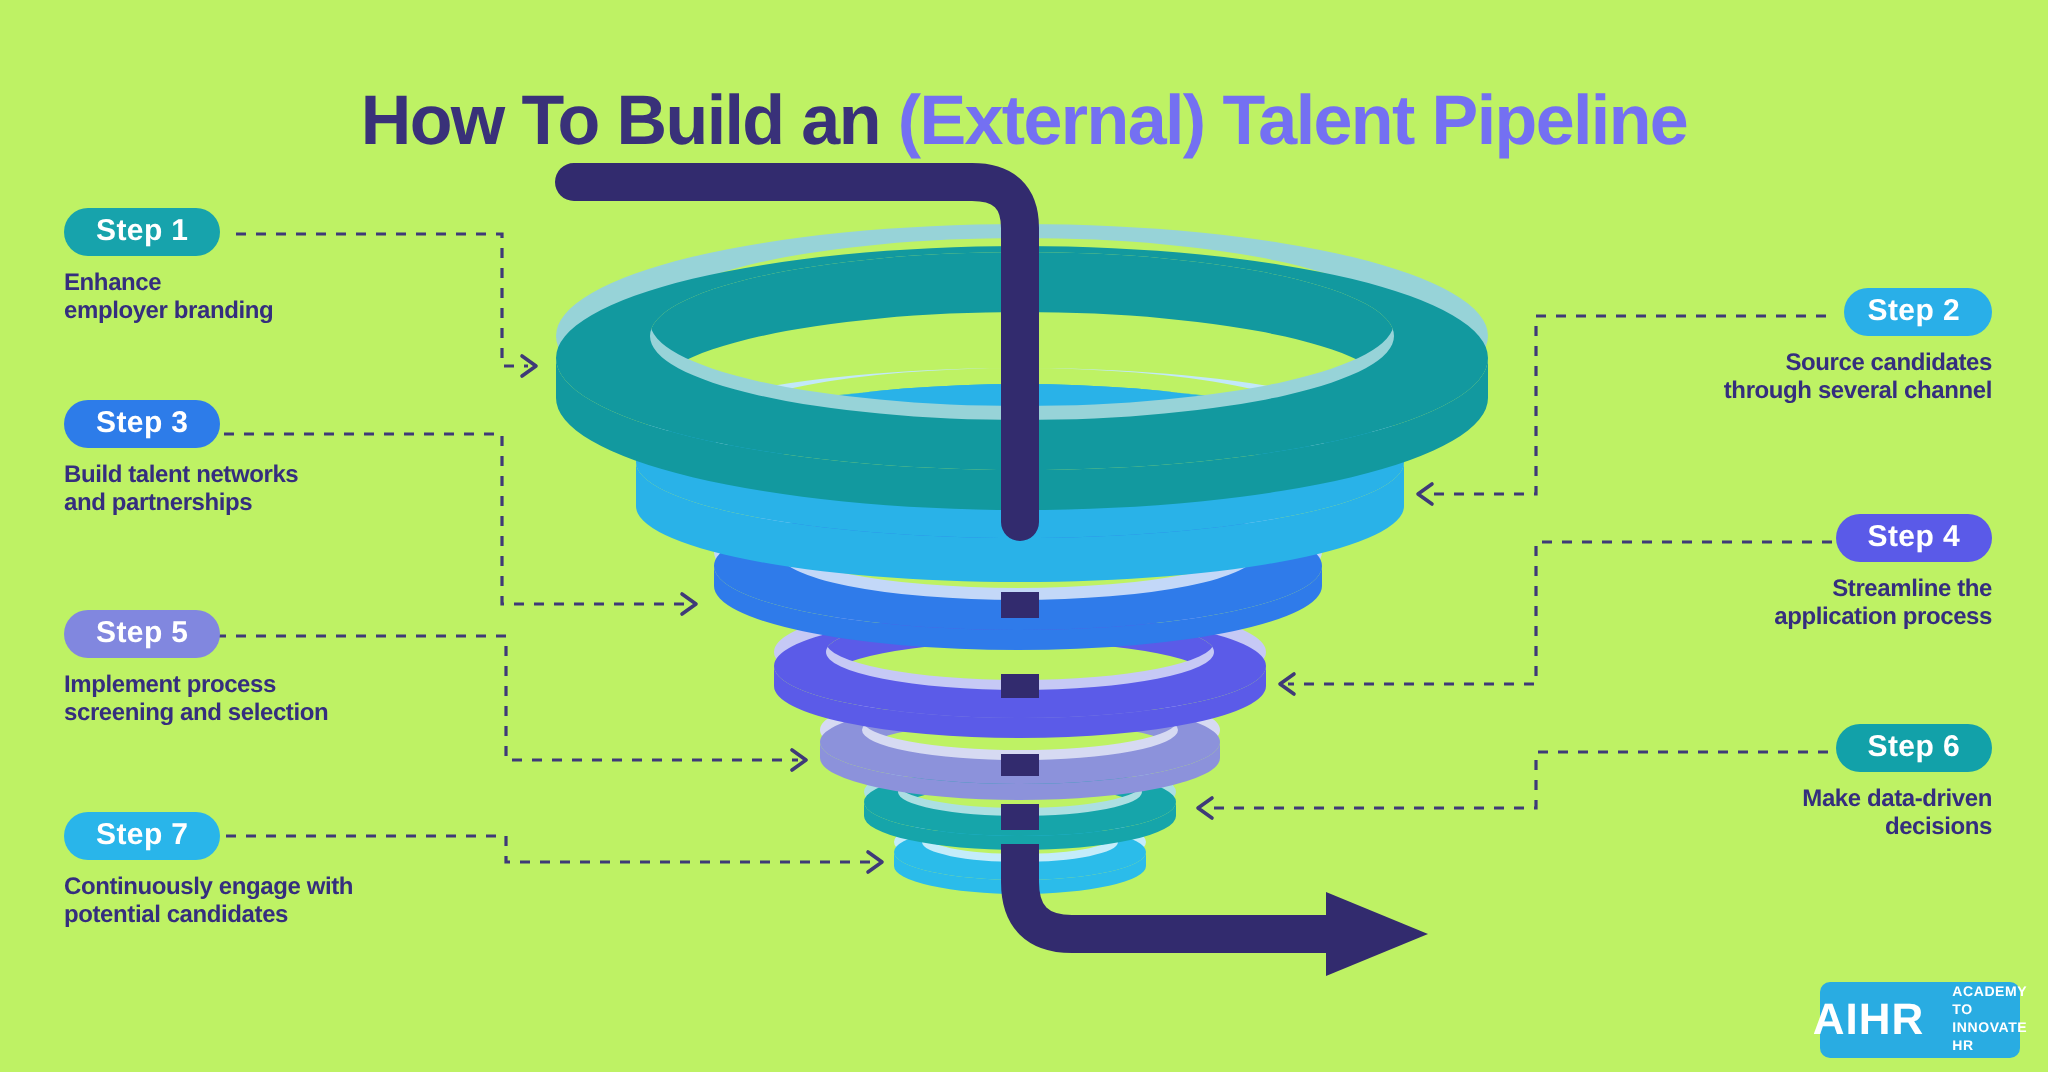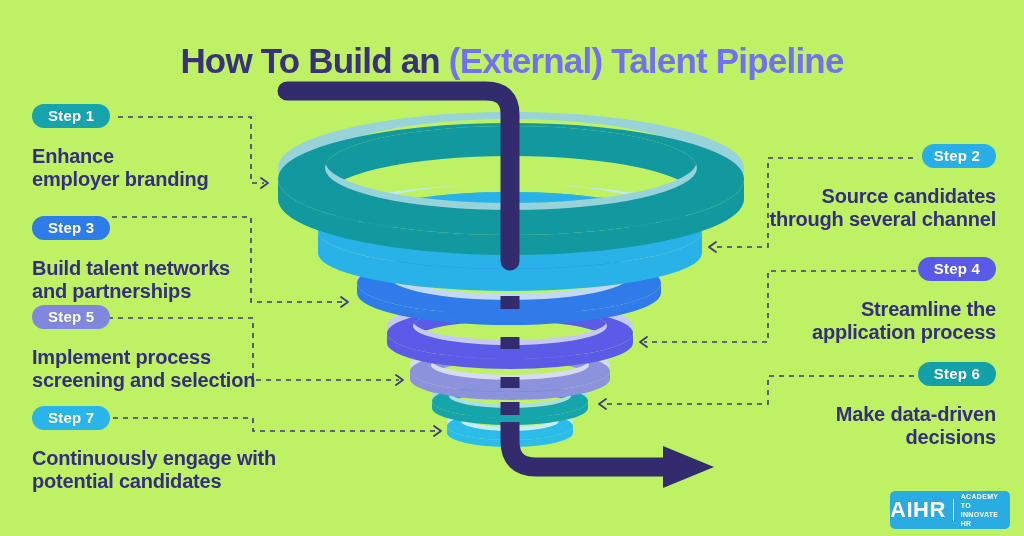--- a/index.html
+++ b/index.html
@@ -6,23 +6,23 @@
   .canvas{position:relative;width:1024px;height:536px;background:#bef264;overflow:hidden;
           font-family:"Liberation Sans", sans-serif;}
   .title{position:absolute;top:18px;left:0;width:100%;text-align:center;
          font-size:35px;font-weight:700;letter-spacing:-0.8px;white-space:nowrap;}
   #funnel-svg{position:absolute;left:0;top:0;}
   .step{position:absolute;line-height:1;}
   .step.left{left:32px;width:250px;text-align:left;}
   .step.right{right:28px;width:260px;text-align:right;}
   .badge{display:inline-block;color:#ffffff;font-size:15px;font-weight:700;
          padding:4px 16px 5px 16px;border-radius:15px;letter-spacing:0.2px;}
-  .step-text{margin-top:17px;font-size:20px;font-weight:700;color:#352e7e;
+  .step-text{margin-top:7px;font-size:12px;font-weight:700;color:#352e7e;
              line-height:1.13;letter-spacing:-0.2px;}
-  .logo{position:absolute;right:14px;bottom:7px;width:120px;height:38px;border-radius:5px;
+  .logo{position:absolute;right:14px;bottom:7px;width:100px;height:38px;border-radius:5px;
         display:flex;align-items:center;justify-content:center;gap:7px;color:#fff;}
   .logo-name{font-size:22px;font-weight:700;letter-spacing:0.5px;}
   .logo-divider{width:1px;height:22px;background:rgba(255,255,255,0.85);}
   .logo-tagline{font-size:7px;font-weight:700;letter-spacing:0.3px;line-height:1.3;text-align:left;}
 </style>
 </head>
 <body>
 
 <div class="canvas">
 
@@ -80,21 +80,21 @@
 
   <h1 class="title"><span style="color: rgb(57, 49, 121);">How To Build an </span><span style="color: rgb(116, 112, 242);">(External) Talent Pipeline</span></h1>
 
   <div class="step left" style="top:104px">
     <span class="badge" style="background: rgb(23, 163, 172);">Step 1</span>
     <div class="step-text">
       <div>Enhance</div>
       <div>employer branding</div>
     </div>
   </div>
-  <div class="step left" style="top:216px">
+  <div class="step left" style="top:200px">
     <span class="badge" style="background: rgb(45, 124, 233);">Step 3</span>
     <div class="step-text">
       <div>Build talent networks</div>
       <div>and partnerships</div>
     </div>
   </div>
   <div class="step left" style="top:305px">
     <span class="badge" style="background: rgb(129, 135, 223);">Step 5</span>
     <div class="step-text">
       <div>Implement process</div>

